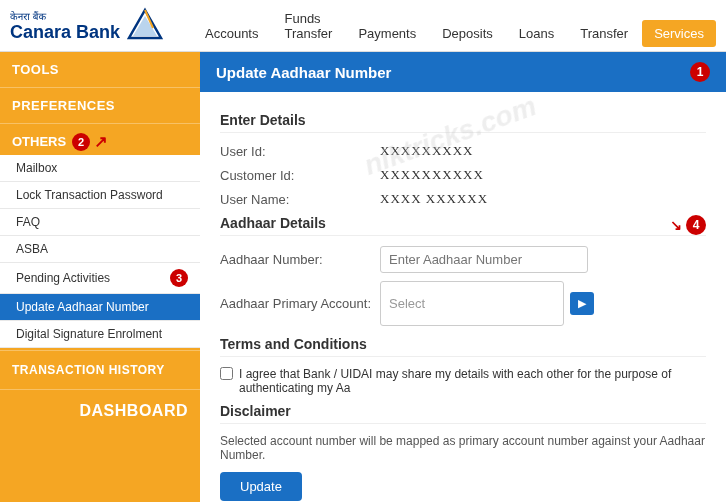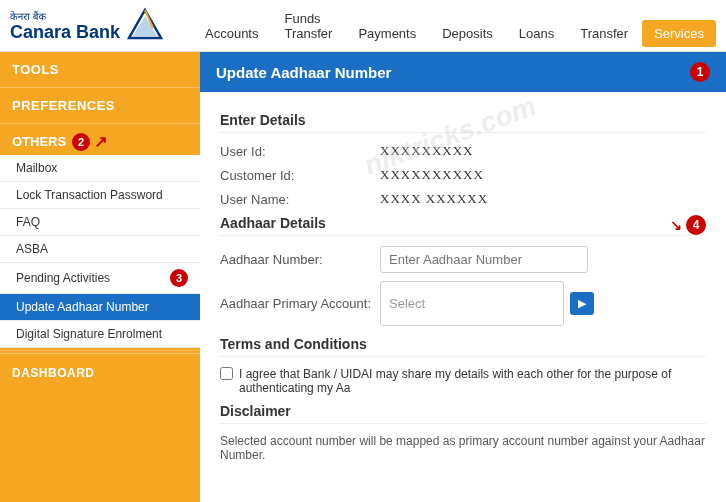--- a/index.html
+++ b/index.html
@@ -245,24 +245,25 @@
       font-weight: bold;
       font-size: 12px;
       padding: 10px 12px;
       cursor: pointer;
       letter-spacing: 0.5px;
     }
     .dashboard-section {
       background: #f5a623;
       color: #fff;
       font-weight: bold;
-      font-size: 12px;
+      font-size: 16px;
       padding: 10px 12px;
       cursor: pointer;
       letter-spacing: 0.5px;
+      text-align: right;
     }
 
     .canara-logo-hindi {
       font-size: 10px;
       color: #003580;
     }
   </style>
 </head>
 <body>
 
@@ -305,20 +306,21 @@
     <div class="sidebar-item">Lock Transaction Password</div>
     <div class="sidebar-item">FAQ</div>
     <div class="sidebar-item">ASBA</div>
     <div class="sidebar-item" style="display:flex;align-items:center;justify-content:space-between;">
       <span>Pending Activities</span>
       <span class="badge-num">3</span>
     </div>
     <div class="sidebar-item active">Update Aadhaar Number</div>
     <div class="sidebar-item">Digital Signature Enrolment</div>
     <div class="sidebar-divider"></div>
+    <div class="transaction-hist">TRANSACTION HISTORY</div>
     <div class="sidebar-divider"></div>
     <div class="dashboard-section">DASHBOARD</div>
   </div>
 
   <div class="content">
     <div class="content-header">
       <span>Update Aadhaar Number</span>
       <span class="badge-1">1</span>
     </div>
     <div class="content-body">
@@ -369,17 +371,18 @@
         </div>
       </div>
 
       
       <div class="disclaimer-section">
         <div class="section-title">Disclaimer</div>
         <div class="disclaimer-text">Selected account number will be mapped as primary account number against your Aadhaar Number.</div>
       </div>
 
       
+      <button class="update-btn">Update</button>
     </div>
   </div>
 </div>
 
 <div class="watermark">niktricks.com</div>
 
 </body></html>

